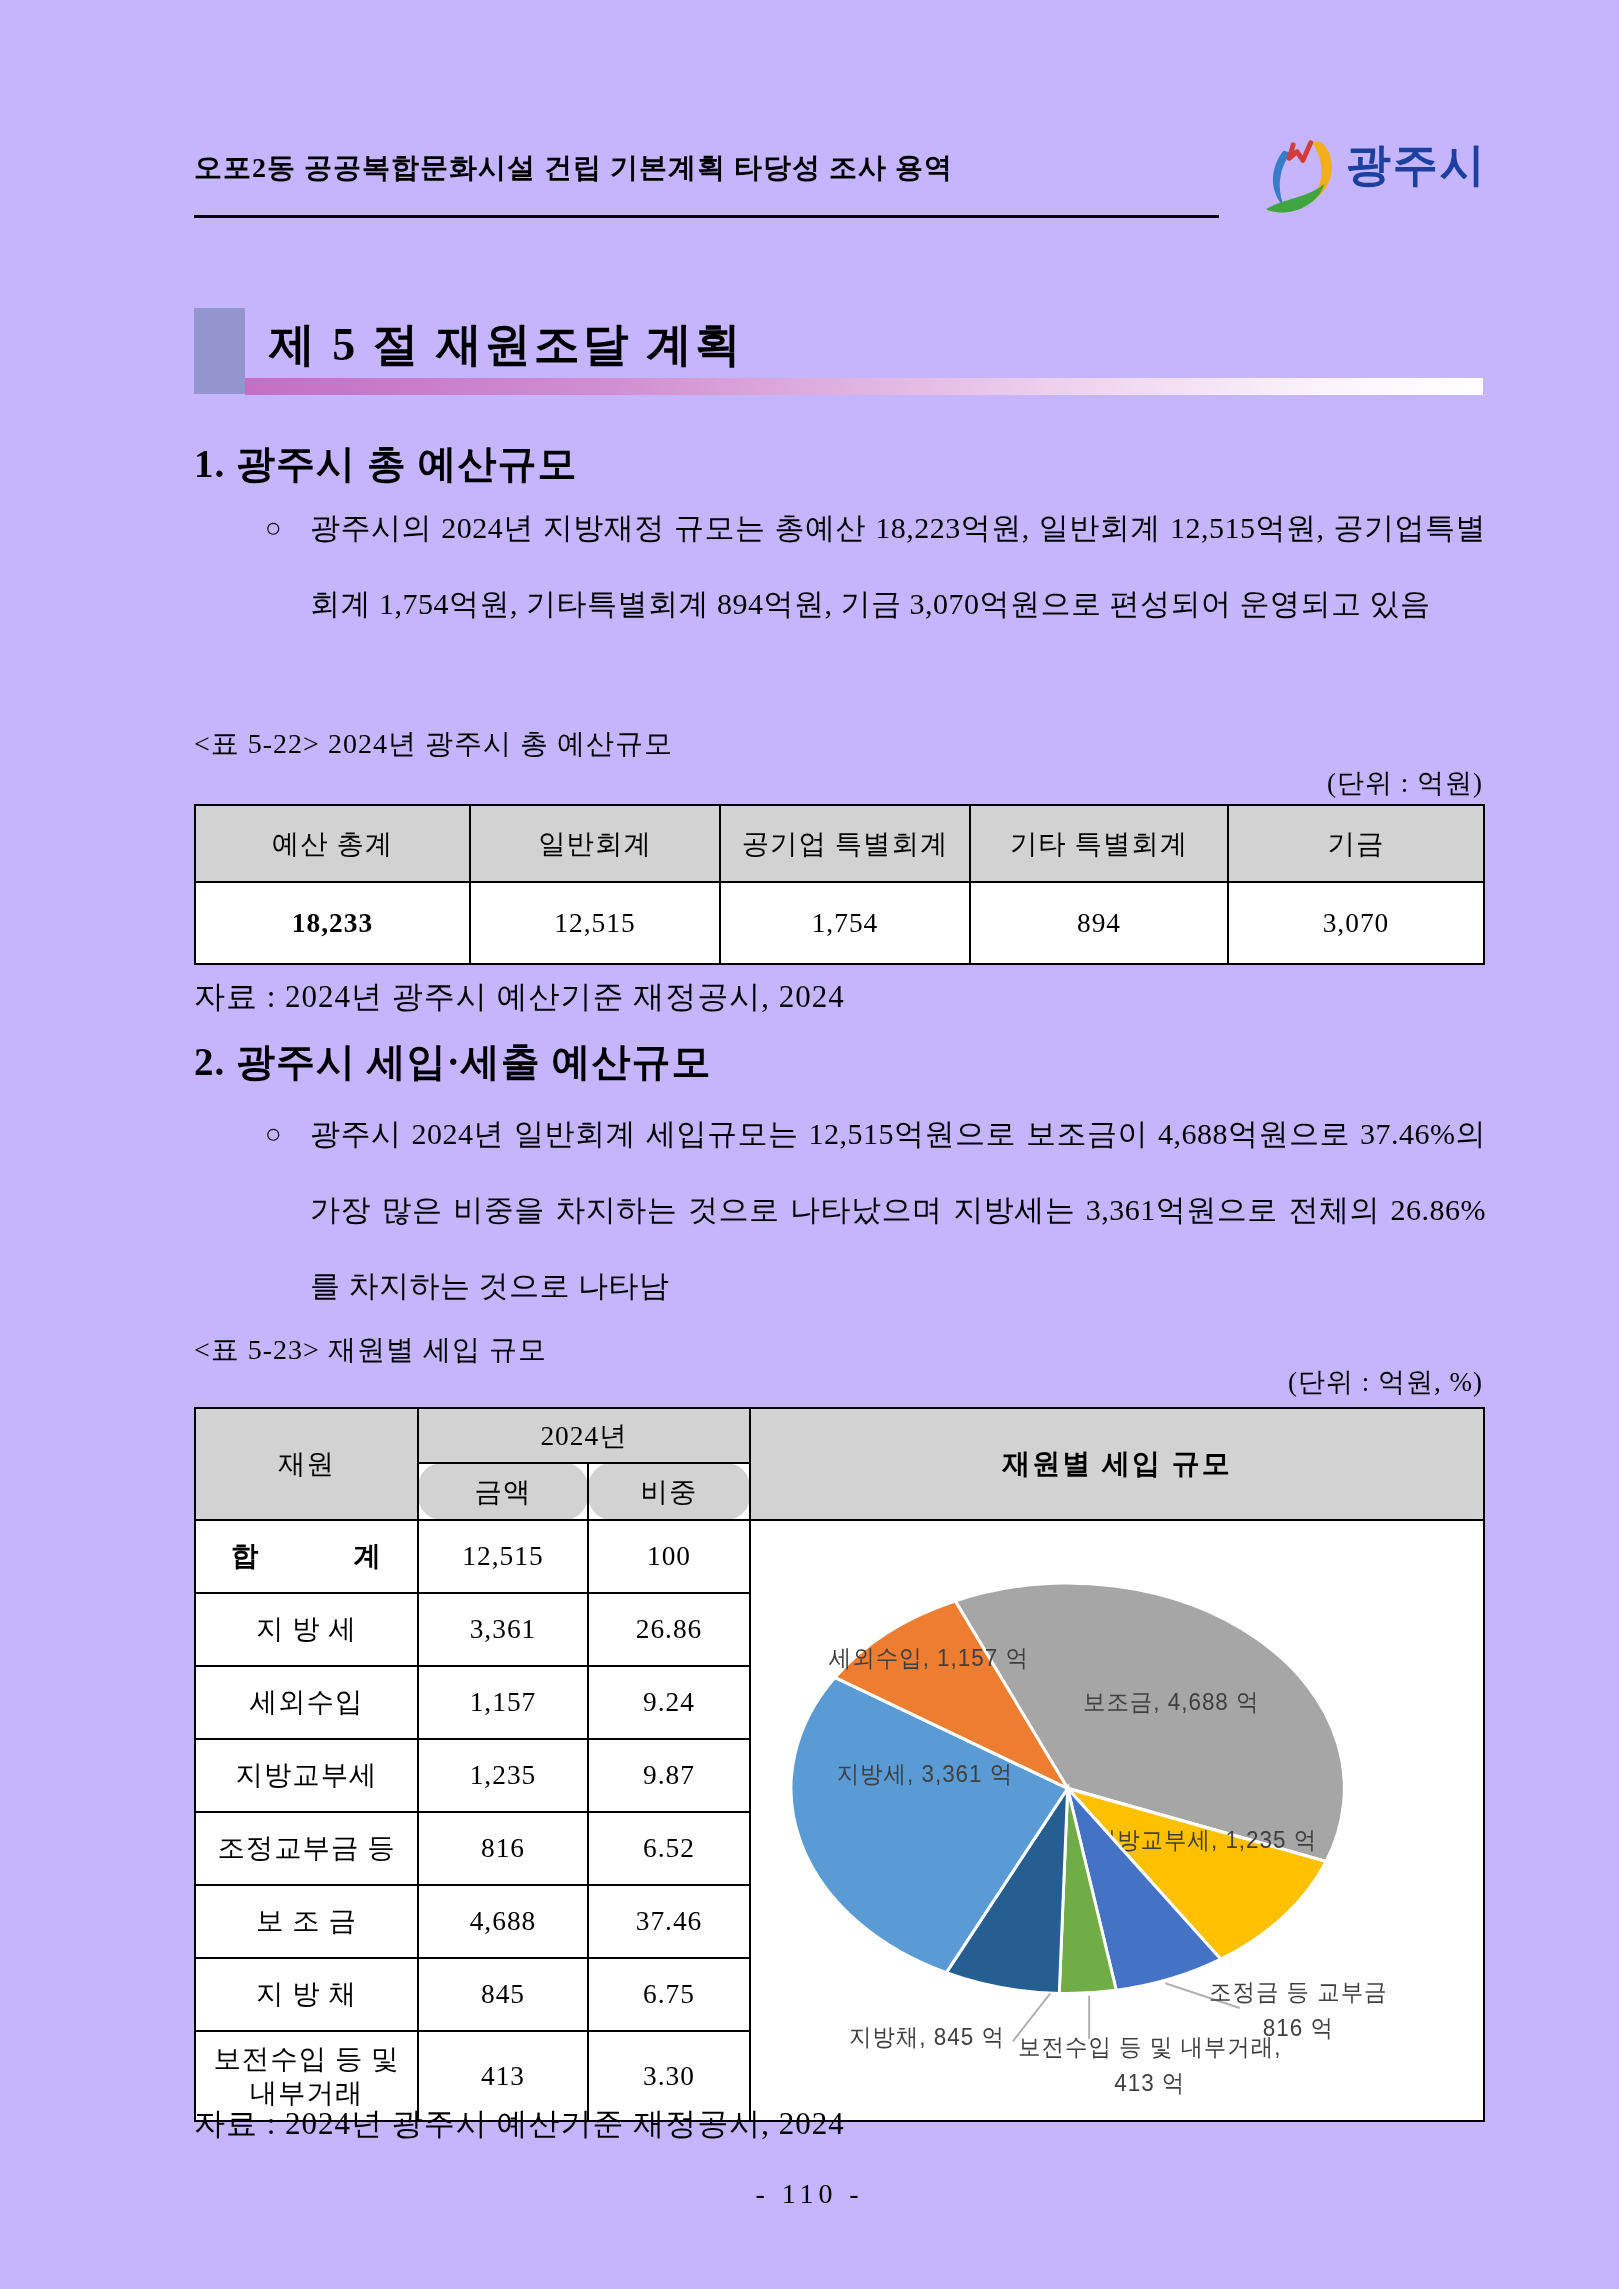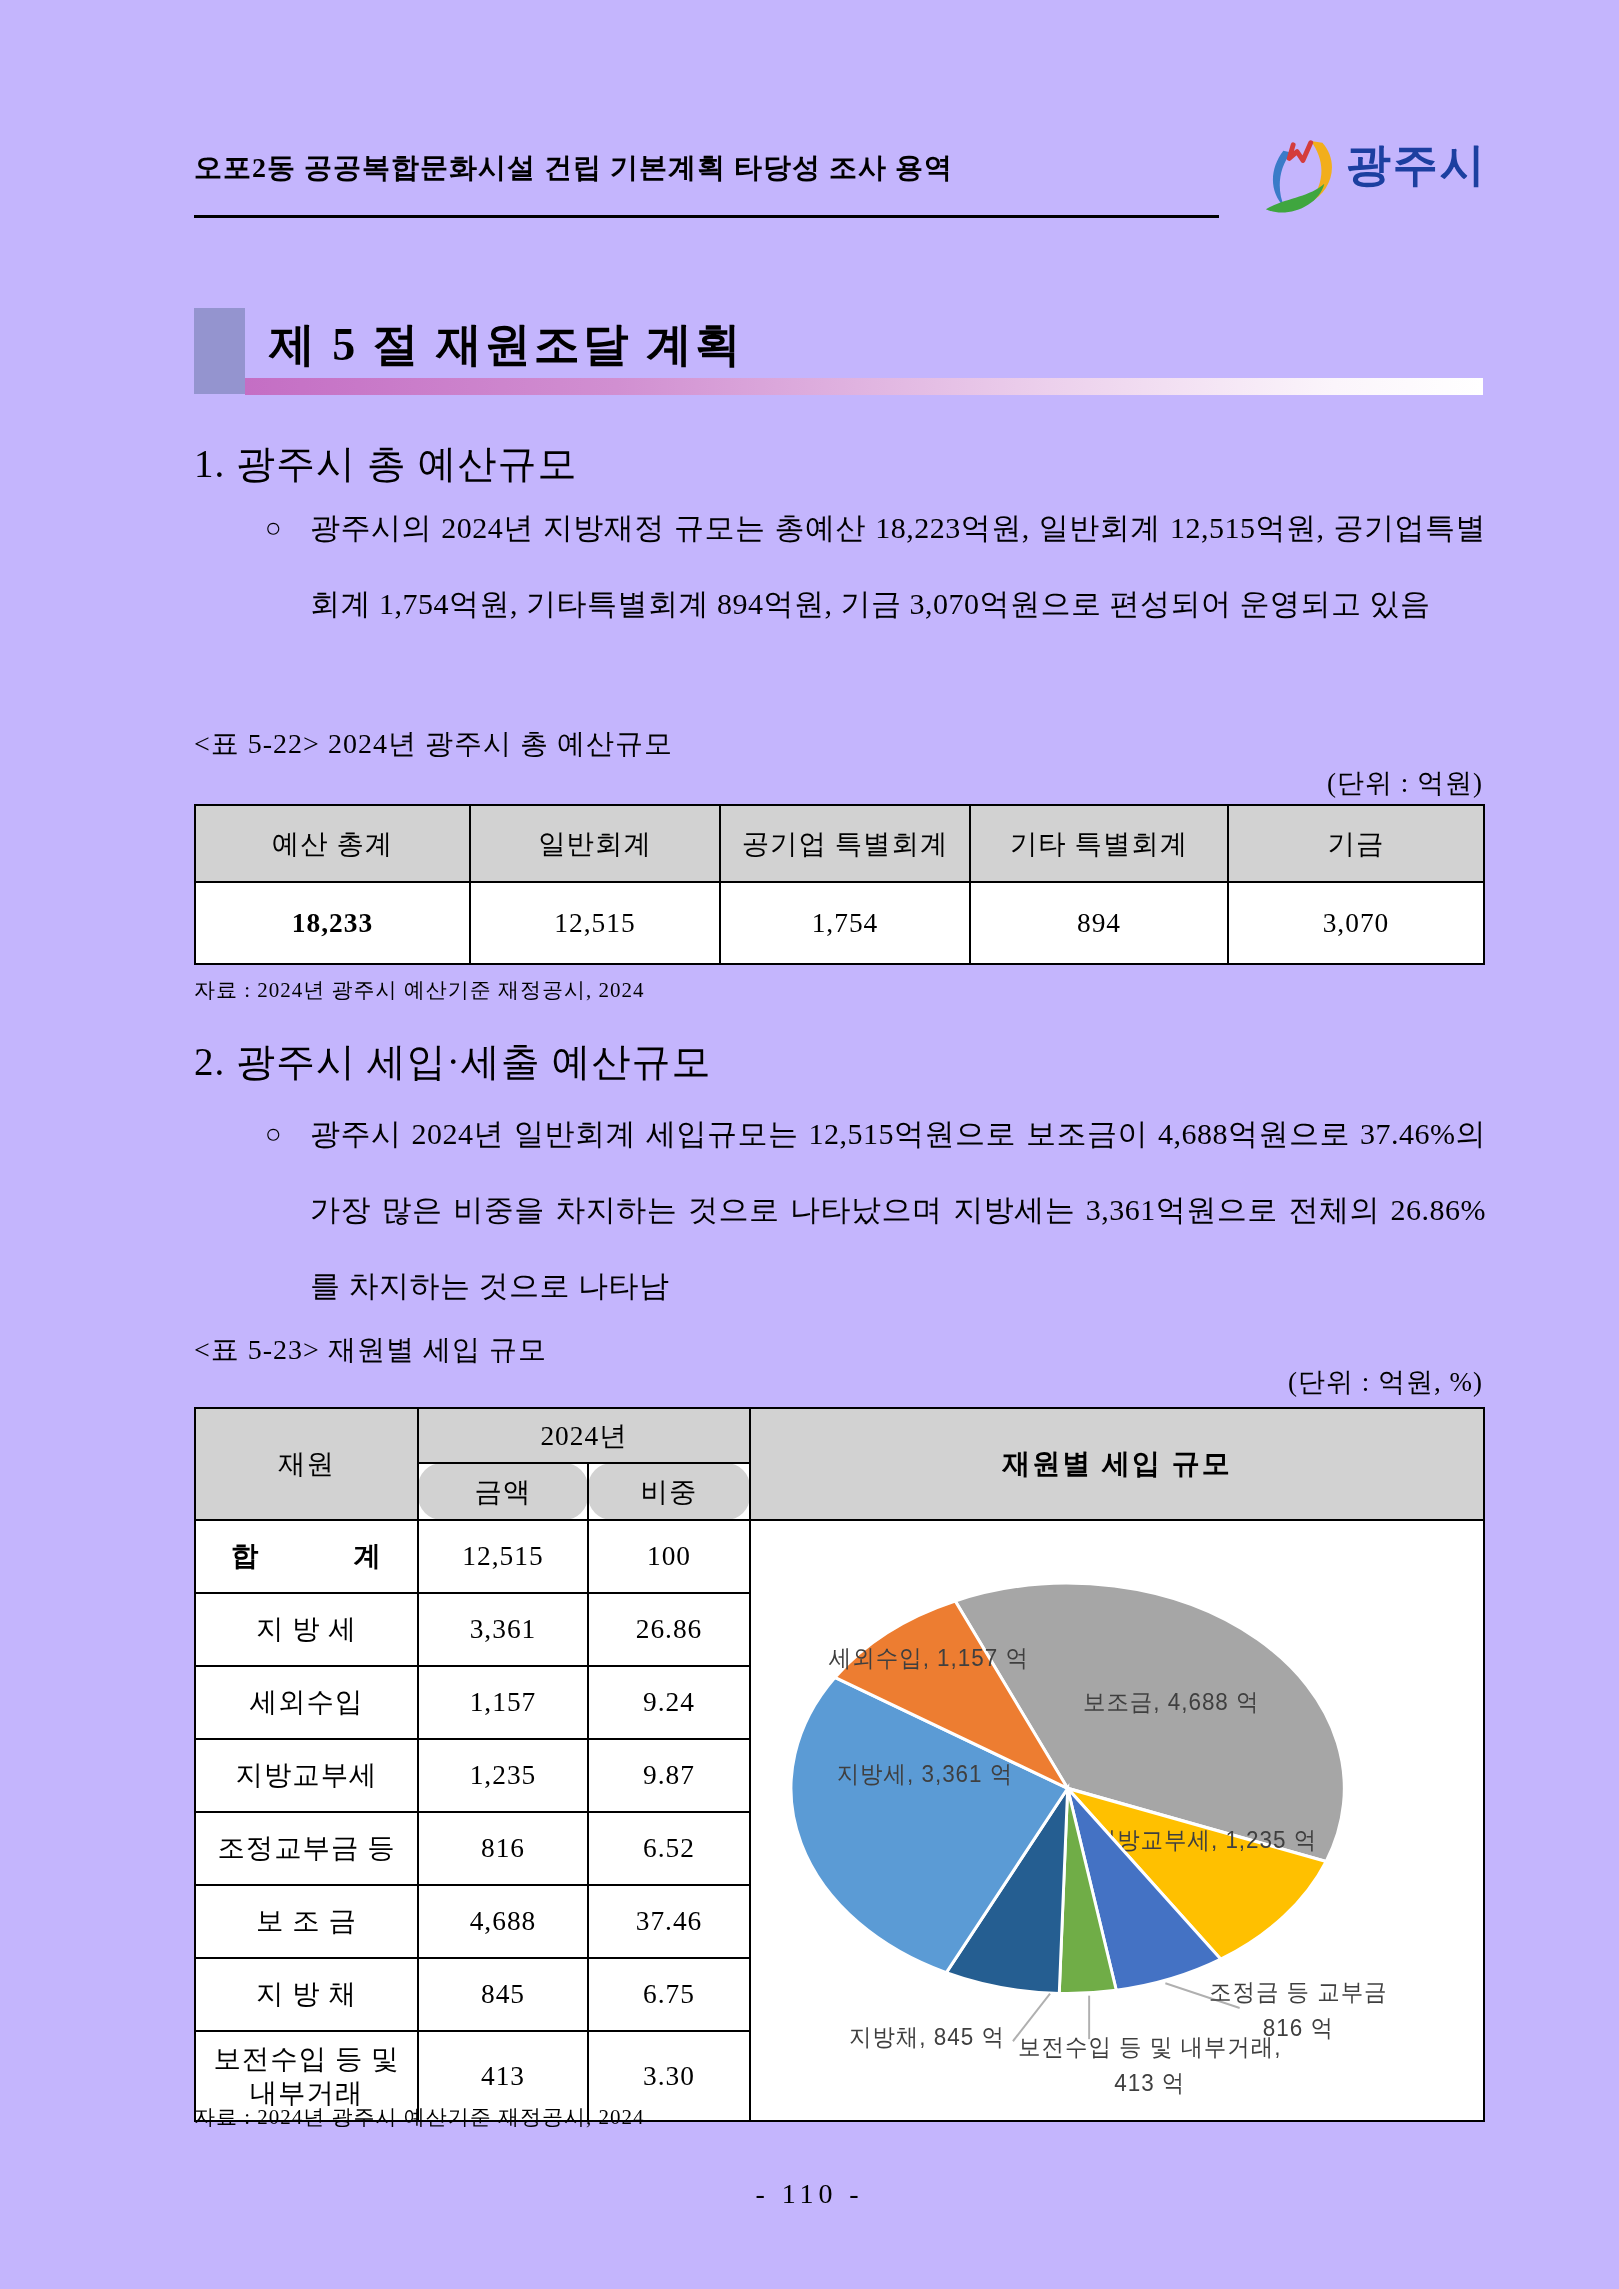--- a/index.html
+++ b/index.html
@@ -15,31 +15,31 @@
   .doc-header-title{position:absolute;left:194px;top:149px;font-size:28px;font-weight:700;letter-spacing:1px;}
   .header-rule{position:absolute;left:194px;top:215px;width:1025px;height:2.9px;background:#000;}
   .logo{position:absolute;left:1260px;top:135px;display:flex;gap:7.8px;}
   .logo-text{font-family:"Liberation Sans","DejaVu Sans",sans-serif;font-size:45px;font-weight:800;color:var(--logo-blue);letter-spacing:2px;}
   
   .banner-square{position:absolute;left:194px;top:308px;width:51px;height:86px;background:var(--purple);}
   .banner-title{position:absolute;left:269px;top:314px;font-size:46px;font-weight:700;letter-spacing:2.9px;}
   .banner-bar{position:absolute;left:245px;top:378px;width:1238px;height:16.7px;
     background:linear-gradient(to right,var(--grad-start) 0%,#d18fd1 30%,#ecd0ec 65%,#fbf5fb 88%,#ffffff 100%);}
   
-  .h-num{position:absolute;left:194px;font-size:39px;font-weight:400;letter-spacing:1px;}
+  .h-num{position:absolute;left:194px;font-size:39px;font-weight:700;letter-spacing:1px;}
   #h1{top:437px;} #h2{top:1035px;}
   .para{position:absolute;left:265px;width:1221px;display:flex;font-size:30px;line-height:76px;letter-spacing:0.5px;}
   .para .marker{width:45px;flex:none;font-size:27.4px;}
   .para .ptext{flex:1;text-align:justify;}
   #p1{top:490px;} #p2{top:1096px;}
   .caption{position:absolute;left:194px;font-size:28px;letter-spacing:1px;}
   #cap1{top:725px;} #cap2{top:1331px;}
   .unit{position:absolute;right:136px;font-size:27px;letter-spacing:1px;}
   #unit1{top:765px;} #unit2{top:1364px;}
-  .source{position:absolute;left:194px;font-size:21px;letter-spacing:1px;text-align:center;}
+  .source{position:absolute;left:194px;font-size:31px;letter-spacing:1px;text-align:center;}
   #src1{top:976px;} #src2{top:2103px;}
   
   table{border-collapse:collapse;table-layout:fixed;position:absolute;left:194px;background:#fff;}
   td{border:2px solid #000;text-align:center;vertical-align:middle;font-size:27.4px;letter-spacing:1px;}
   #t1{top:804px;width:1289px;border:2.9px solid #000;}
   #t1 .hrow td{background:var(--gray);height:73px;}
   #t1 .vrow td{height:78px;}
   #t2{top:1407px;width:1289px;border:2.9px solid #000;}
   .gray{background:var(--gray);}
   .t2-hr1 td{height:51px;}

